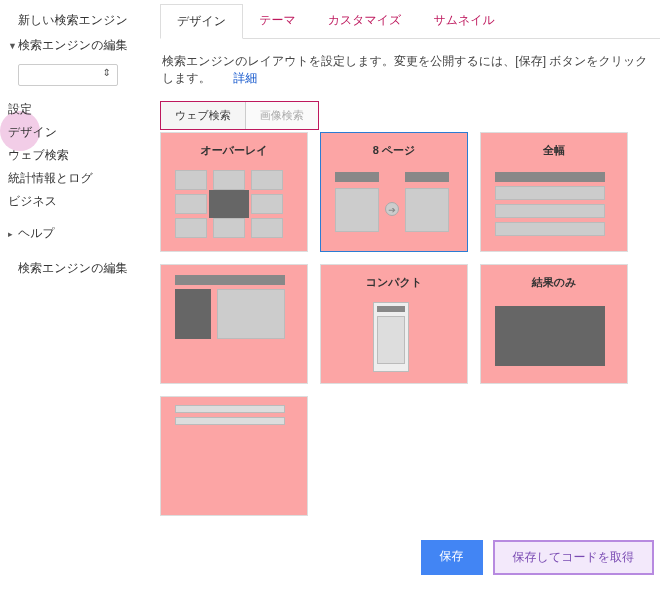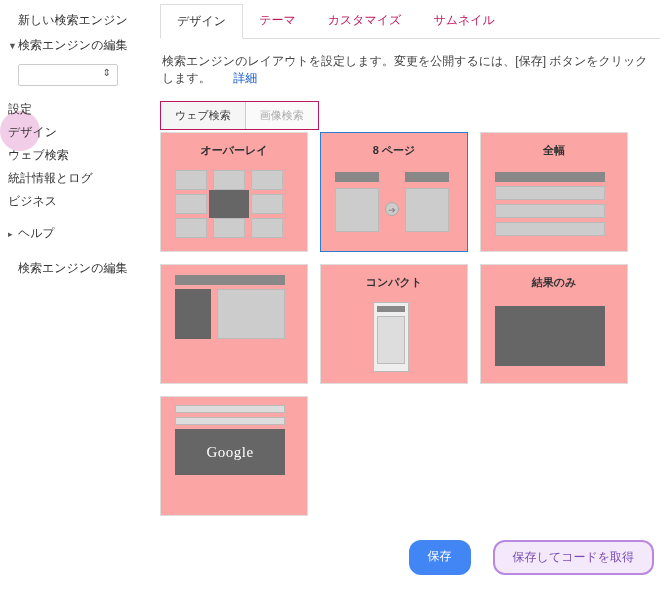--- a/index.html
+++ b/index.html
@@ -26,21 +26,21 @@
 .subtab.dis { color: #aaa; background: #fafafa; border-left: 1px solid #ccc; }
 .grid { display: flex; flex-wrap: wrap; gap: 12px; }
 .card { width: 148px; height: 120px; border: 1px solid #ddd; background: #fca5a5; padding: 4px 4px 6px; text-align: center; cursor: pointer; }
 .card.selected { border: 1px solid #2b7cd3; }
 .card-title { font-size: 11px; padding: 6px 0 8px; color: #333; font-weight: bold; }
 .thumb { width: 100%; height: 82px; position: relative; }
 .bar { position: absolute; background: #888; }
 .box { position: absolute; background: #ccc; border: 1px solid #bbb; }
 .darkbox { position: absolute; background: #666; }
 .btn-row { display: flex; justify-content: flex-end; gap: 10px; padding: 24px 6px 12px; }
-.btn { padding: 7px 18px; font-size: 12px; border-radius: 12px; cursor: pointer; border: 1px solid transparent; margin-left: 12px; }
+.btn { padding: 7px 18px; font-size: 12px; border-radius: 0; cursor: pointer; border: 1px solid transparent; }
 .btn.primary { background: #4285f4; color: #fff; }
 .btn.secondary { background: #f3e9fb; border: 2px solid #b78ae0; color: #7a4bb3; }
 .google-logo { color: #fff; font-family: Georgia, serif; font-size: 15px; letter-spacing: 0.5px; position: absolute; width: 100%; text-align: center; top: 50%; transform: translateY(-50%); }
 </style>
 </head>
 <body>
 
 <div class="wrap">
   <div class="sidebar">
     <div class="nav-item"><span class="nav-arrow"></span><span>新しい検索エンジン</span></div>
@@ -133,23 +133,20 @@
         <div class="card-title">結果のみ</div>
         <div class="thumb">
           <div class="darkbox" style="left:10px;top:8px;width:110px;height:60px"></div>
         </div>
       </div>
 
       <div class="card">
         <div class="thumb">
           <div class="box" style="left:10px;top:4px;width:110px;height:8px;background:#ddd"></div>
           <div class="box" style="left:10px;top:16px;width:110px;height:8px;background:#ddd"></div>
-          <div class="darkbox" style="left:10px;top:28px;width:110px;height:46px">
-            <div class="google-logo">Google</div>
-          </div>
         </div>
       </div>
     </div>
 
     <div class="btn-row">
       <div class="btn primary">保存</div>
       <div class="btn secondary">保存してコードを取得</div>
     </div>
   </div>
 </div>

